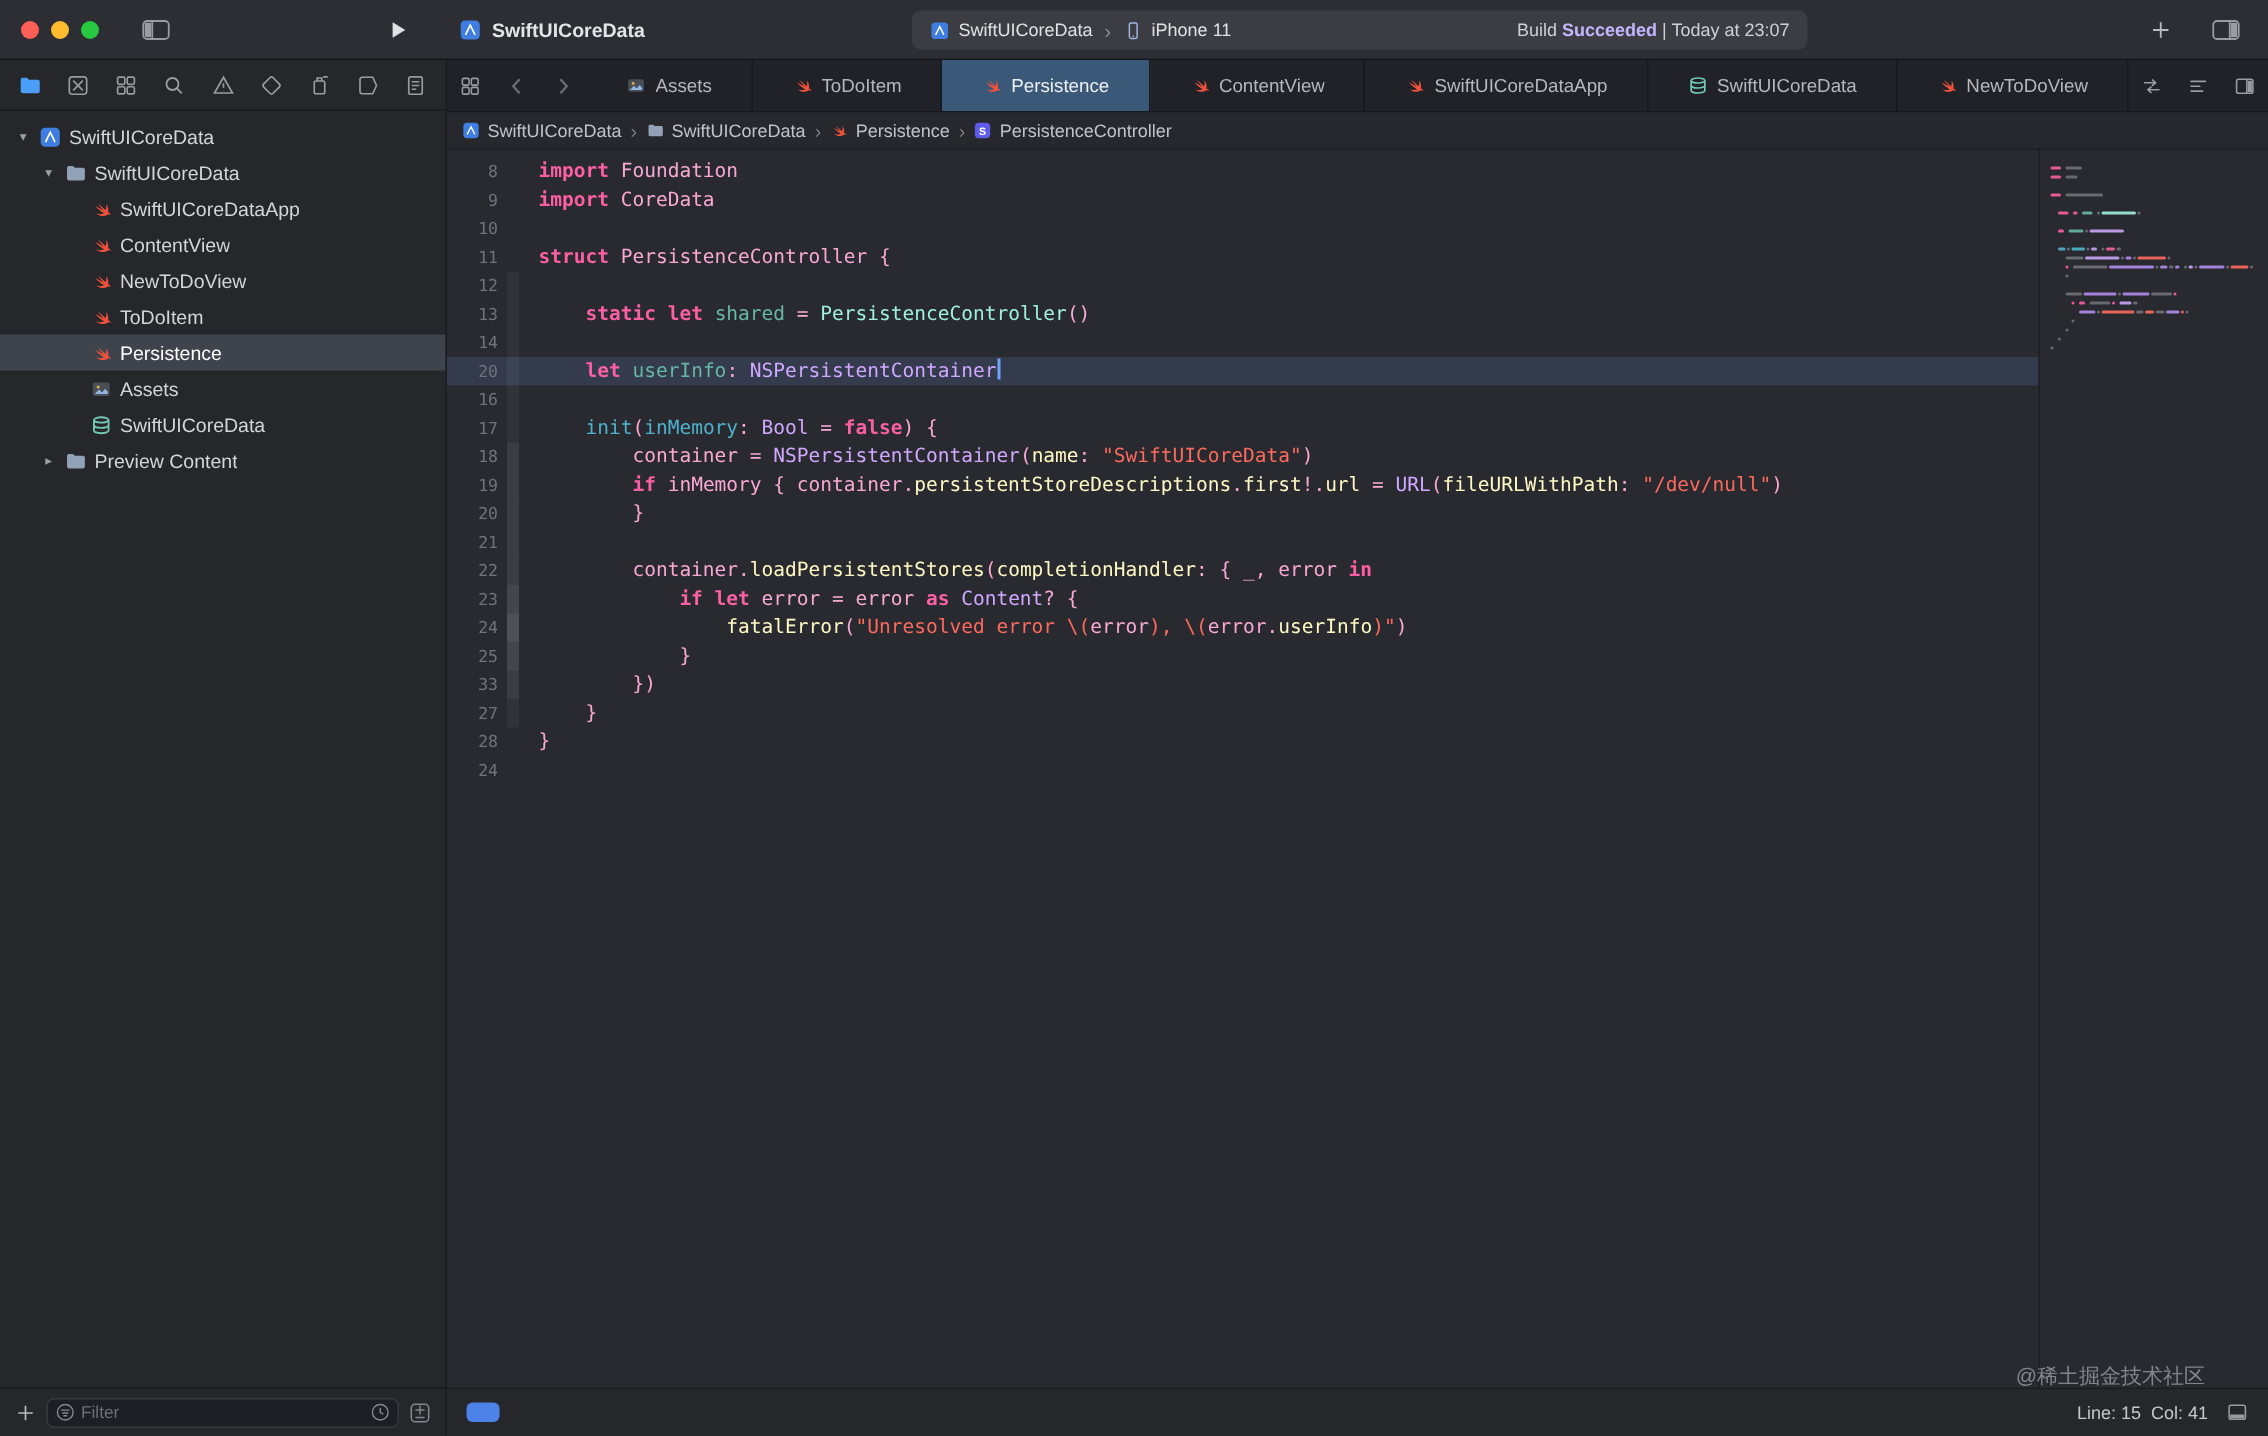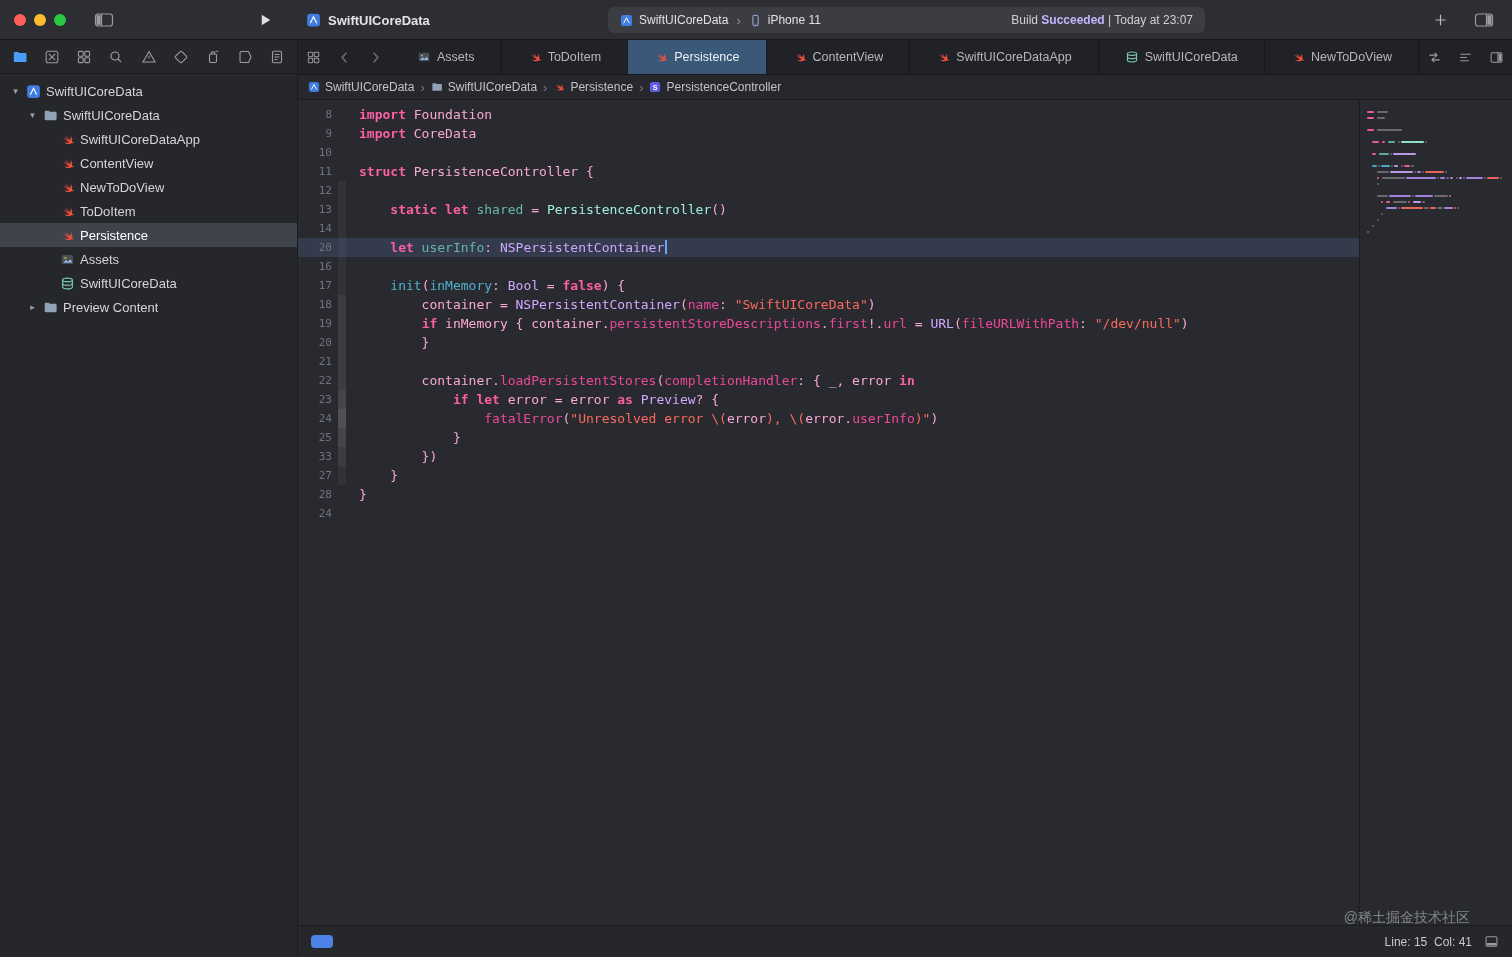--- a/index.html
+++ b/index.html
@@ -63,21 +63,21 @@
   .code-lines{padding-top:5px;margin-right:153px;font-family:"DejaVu Sans Mono",monospace;font-size:13px;line-height:19px}
   .cl{display:flex;height:19px;align-items:stretch}
   .cl.cur{background:rgba(76,98,145,.30)}
   .ln{flex:none;width:40px;text-align:right;padding-right:6px;font-size:11px;color:#71727b;line-height:19px}
   .rb{flex:none;width:8px}
   .cd{white-space:pre;color:#e7e8eb;padding-left:13px}
   .tok.k{color:#fc5fa3;font-weight:bold}
   .tok.p{color:#f9a8d4}
   .tok.s{color:#fc6a5d}
   .tok.ty{color:#d0a8ff}
-  .tok.fn{color:#ec4899}
+  .tok.fn{color:#fef9c3}
   .tok.g{color:#67b7a4}
   .tok.mint{color:#9ef1dd}
   .tok.d{color:#4fb2cc}
   .caret{display:inline-block;width:1.5px;height:14px;background:#6ea3f9;margin-left:1px;vertical-align:-2px}
 
   .minimap{position:absolute;top:0;right:0;bottom:0;width:153px;border-left:1px solid #1d1e22;background:#292a30;
     padding:9px 7px}
   .mm-row{height:6px;display:flex;gap:1px;align-items:center}
   .mm-seg{height:2.5px;border-radius:1px;flex:none}
   .mm-sp{height:1px;flex:none}
@@ -310,20 +310,48 @@
           <div class="trow" style="padding-left: 27px;">
             <span class="disc">▸</span>
             <span class="icn s15">
               <svg viewBox="0 0 16 16">
                 <path fill="#93a1b6" d="M1.8 4.2c0-.7.6-1.3 1.3-1.3h3l1.2 1.2h5.9c.7 0 1.3.6 1.3 1.3v6.4c0 .7-.6 1.3-1.3 1.3H3.1c-.7 0-1.3-.6-1.3-1.3V4.2z"></path>
               </svg>
             </span>
             <span class="tr-label">Preview Content</span>
           </div>
         </div>
+      <div class="filterbar">
+        <span class="icn s14">
+            <svg viewBox="0 0 16 16" fill="none" stroke="#b9bac0" stroke-width="1.3" width="15" height="15">
+              <path d="M8 2.5v11M2.5 8h11"></path>
+            </svg>
+          </span>
+        <div class="ffield">
+          <span class="icn s13">
+              <svg viewBox="0 0 14 14" fill="none">
+                <circle cx="7" cy="7" r="5.6" stroke="#85878f" stroke-width="1"></circle>
+                <path stroke="#85878f" stroke-width="1" d="M4 5.5h6M4.8 7.5h4.4M5.7 9.5h2.6"></path>
+              </svg>
+            </span>
+          <input placeholder="Filter" style="">
+          <span class="icn s13">
+              <svg viewBox="0 0 14 14" fill="none" stroke="#85878f" stroke-width="1">
+                <circle cx="7" cy="7" r="5.6"></circle>
+                <path d="M7 3.8V7l2.2 1.4"></path>
+              </svg>
+            </span>
+        </div>
+        <span class="icn s14">
+            <svg viewBox="0 0 14 14" fill="none" stroke="#85878f" stroke-width="1">
+              <rect x="1.2" y="1.2" width="11.6" height="11.6" rx="2.5"></rect>
+              <path d="M4 5h6M7 2v6M4 10h6"></path>
+            </svg>
+          </span>
+      </div>
     </aside>
 
     <section class="editor">
       <div class="tabstrip">
         <span class="ts-btn">
             <svg viewBox="0 0 16 16" fill="none" stroke="#9b9ca2" stroke-width="1.1">
               <rect x="2.4" y="2.4" width="4.8" height="4.8" rx="1"></rect>
               <rect x="8.8" y="2.4" width="4.8" height="4.8" rx="1"></rect>
               <rect x="2.4" y="8.8" width="4.8" height="4.8" rx="1"></rect>
               <rect x="8.8" y="8.8" width="4.8" height="4.8" rx="1"></rect>
@@ -537,21 +565,21 @@
               <span class="cd"></span>
             </div>
             <div class="cl">
               <span class="ln">22</span>
               <span class="rb" style="background: rgba(255, 255, 255, 0.09);"></span>
               <span class="cd"><span class="tok p">        container.</span><span class="tok fn">loadPersistentStores</span><span class="tok p">(</span><span class="tok fn">completionHandler</span><span class="tok p">: { _, error </span><span class="tok k">in</span></span>
             </div>
             <div class="cl">
               <span class="ln">23</span>
               <span class="rb" style="background: rgba(255, 255, 255, 0.133);"></span>
-              <span class="cd"><span class="tok p">            </span><span class="tok k">if</span><span class="tok p"> </span><span class="tok k">let</span><span class="tok p"> error = error </span><span class="tok k">as</span><span class="tok p"> </span><span class="tok ty">Preview</span><span class="tok p">? {</span></span>
+              <span class="cd"><span class="tok p">            </span><span class="tok k">if</span><span class="tok p"> </span><span class="tok k">let</span><span class="tok p"> error = error </span><span class="tok k">as</span><span class="tok p"> </span><span class="tok ty">Content</span><span class="tok p">? {</span></span>
             </div>
             <div class="cl">
               <span class="ln">24</span>
               <span class="rb" style="background: rgba(255, 255, 255, 0.18);"></span>
               <span class="cd"><span class="tok p">                </span><span class="tok fn">fatalError</span><span class="tok p">(</span><span class="tok s">"Unresolved error \(</span><span class="tok p">error</span><span class="tok s">), \(</span><span class="tok p">error.</span><span class="tok fn">userInfo</span><span class="tok s">)"</span><span class="tok p">)</span></span>
             </div>
             <div class="cl">
               <span class="ln">25</span>
               <span class="rb" style="background: rgba(255, 255, 255, 0.133);"></span>
               <span class="cd"><span class="tok p">            }</span></span>

